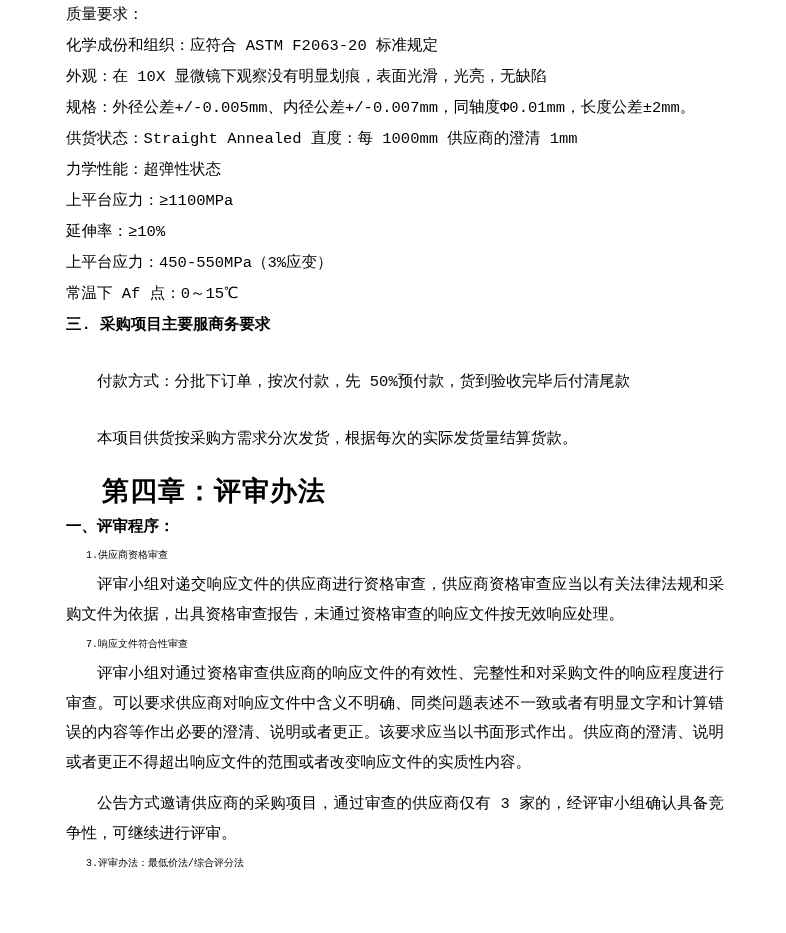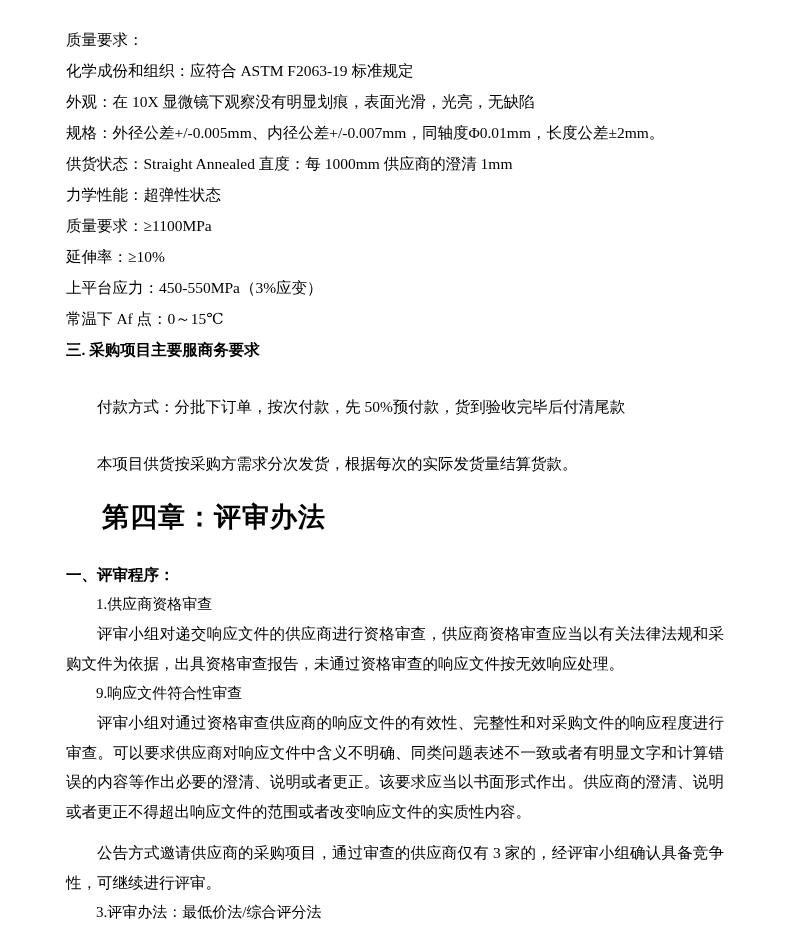--- a/index.html
+++ b/index.html
@@ -10,21 +10,22 @@
   .page {
     position: relative;
     width: 786px;
     height: 933px;
     background: #ffffff;
     overflow: hidden;
     font-family: "Liberation Serif", "DejaVu Serif", serif;
     color: #000000;
   }
   .content {
-    padding: 24px 62px 0 66px;
+    padding: 0 62px 0 66px;
+    font-family: Liberation Mono, monospace;
   }
   .spec-line {
     font-size: 15.5px;
     line-height: 31px;
     white-space: nowrap;
   }
   .sec-heading {
     font-size: 15.5px;
     line-height: 31px;
     font-weight: bold;
@@ -42,24 +43,23 @@
     line-height: 40px;
     font-weight: bold;
     margin-top: 18px;
     margin-left: 36px;
     letter-spacing: 1px;
   }
   .review-heading {
     font-size: 15.5px;
     line-height: 28px;
     font-weight: bold;
-    margin-top: 24px;
   }
   .item-line {
-    font-size: 15px;
+    font-size: 10px;
     line-height: 30px;
     padding-left: 2em;
   }
   .para {
     font-size: 15.5px;
     line-height: 29.5px;
     text-align: justify;
     text-indent: 2em;
     margin: 0;
   }
@@ -68,43 +68,43 @@
   }
 </style>
 </head>
 <body>
 
 <div class="page">
   <div class="content">
 
     <div>
       <div class="spec-line">质量要求：</div>
-      <div class="spec-line">化学成份和组织：应符合 ASTM F2063-19 标准规定</div>
+      <div class="spec-line">化学成份和组织：应符合 ASTM F2063-20 标准规定</div>
       <div class="spec-line">外观：在 10X 显微镜下观察没有明显划痕，表面光滑，光亮，无缺陷</div>
       <div class="spec-line">规格：外径公差+/-0.005mm、内径公差+/-0.007mm，同轴度Φ0.01mm，长度公差±2mm。</div>
       <div class="spec-line">供货状态：Straight Annealed 直度：每 1000mm 供应商的澄清 1mm</div>
       <div class="spec-line">力学性能：超弹性状态</div>
-      <div class="spec-line">质量要求：≥1100MPa</div>
+      <div class="spec-line">上平台应力：≥1100MPa</div>
       <div class="spec-line">延伸率：≥10%</div>
       <div class="spec-line">上平台应力：450-550MPa（3%应变）</div>
       <div class="spec-line">常温下 Af 点：0～15℃</div>
     </div>
 
     <div>
       <div class="sec-heading">三. 采购项目主要服商务要求</div>
       <div class="indent-line">付款方式：分批下订单，按次付款，先 50%预付款，货到验收完毕后付清尾款</div>
       <div class="indent-line">本项目供货按采购方需求分次发货，根据每次的实际发货量结算货款。</div>
     </div>
 
     <div class="chapter-heading">第四章：评审办法</div>
 
     <div>
       <div class="review-heading">一、评审程序：</div>
       <div class="item-line">1.供应商资格审查</div>
       <p class="para">评审小组对递交响应文件的供应商进行资格审查，供应商资格审查应当以有关法律法规和采购文件为依据，出具资格审查报告，未通过资格审查的响应文件按无效响应处理。</p>
-      <div class="item-line">9.响应文件符合性审查</div>
+      <div class="item-line">7.响应文件符合性审查</div>
       <p class="para">评审小组对通过资格审查供应商的响应文件的有效性、完整性和对采购文件的响应程度进行审查。可以要求供应商对响应文件中含义不明确、同类问题表述不一致或者有明显文字和计算错误的内容等作出必要的澄清、说明或者更正。该要求应当以书面形式作出。供应商的澄清、说明或者更正不得超出响应文件的范围或者改变响应文件的实质性内容。</p>
       <p class="para spaced">公告方式邀请供应商的采购项目，通过审查的供应商仅有 3 家的，经评审小组确认具备竞争性，可继续进行评审。</p>
       <div class="item-line">3.评审办法：最低价法/综合评分法</div>
     </div>
 
   </div>
 </div>
 
 </body></html>

